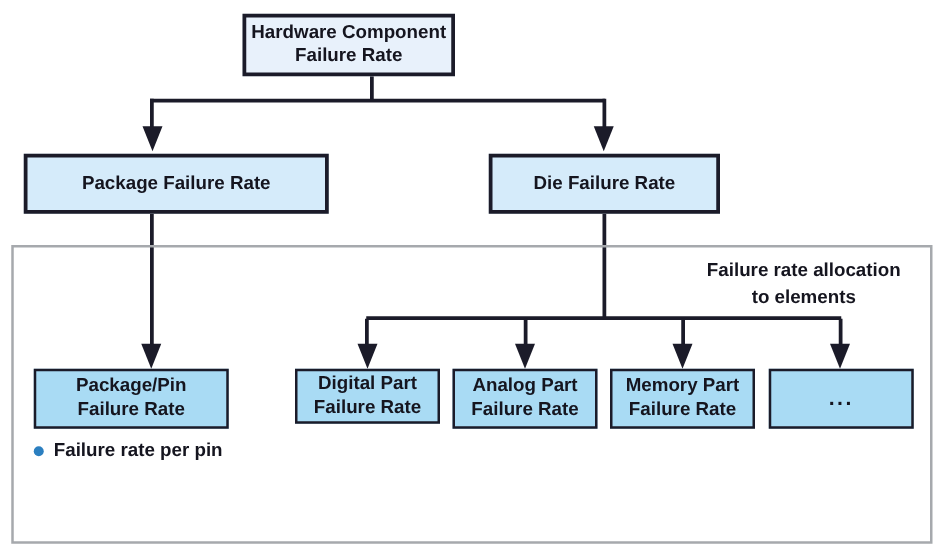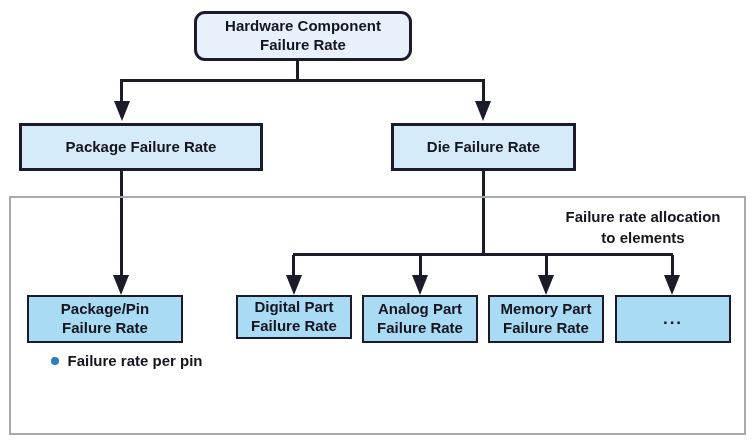--- a/index.html
+++ b/index.html
@@ -21,21 +21,21 @@
     align-items: center;
     justify-content: center;
     text-align: center;
     white-space: pre-line;
     font-size: 15px;
     line-height: 1.25;
   }
   .lvl1 { background: #e8f1fb; }
   .lvl2 { background: #d5ebfa; }
   .lvl3 { background: #a9dbf4; border-width: 2.5px; }
-  .node-root    { left: 194px; top: 11px;  width: 218px; height: 50px; border-radius: 11px; }
+  .node-root    { left: 194px; top: 11px;  width: 170px; height: 50px; }
   .node-package { left: 19px;  top: 123px; width: 244px; height: 48px; }
   .node-die     { left: 391px; top: 123px; width: 185px; height: 48px; }
   .node-pkgpin  { left: 27px;  top: 295px; width: 156px; height: 48px; }
   .node-digital { left: 236px; top: 295px; width: 116px; height: 44px; }
   .node-analog  { left: 362px; top: 295px; width: 116px; height: 48px; }
   .node-memory  { left: 488px; top: 295px; width: 116px; height: 48px; }
   .node-more    { left: 615px; top: 295px; width: 116px; height: 48px; font-size: 17px; letter-spacing: 2px; }
   .edge {
     position: absolute;
     background: #1b1b29;
@@ -63,21 +63,20 @@
     line-height: 21px;
     white-space: pre-line;
   }
   .bullet-row {
     position: absolute;
     display: flex;
     align-items: flex-start;
     gap: 8px;
     font-size: 15px;
     line-height: 20.5px;
-    justify-content: center;
   }
   .bullet-pin   { left: 27px;  top: 351px; width: 200px; }
   .bullet-alloc { left: 236px; top: 351px; width: 495px; }
   .dot {
     flex: 0 0 auto;
     width: 8px; height: 8px;
     margin-top: 6px;
     border-radius: 50%;
     background: #2b7fc0;
   }

